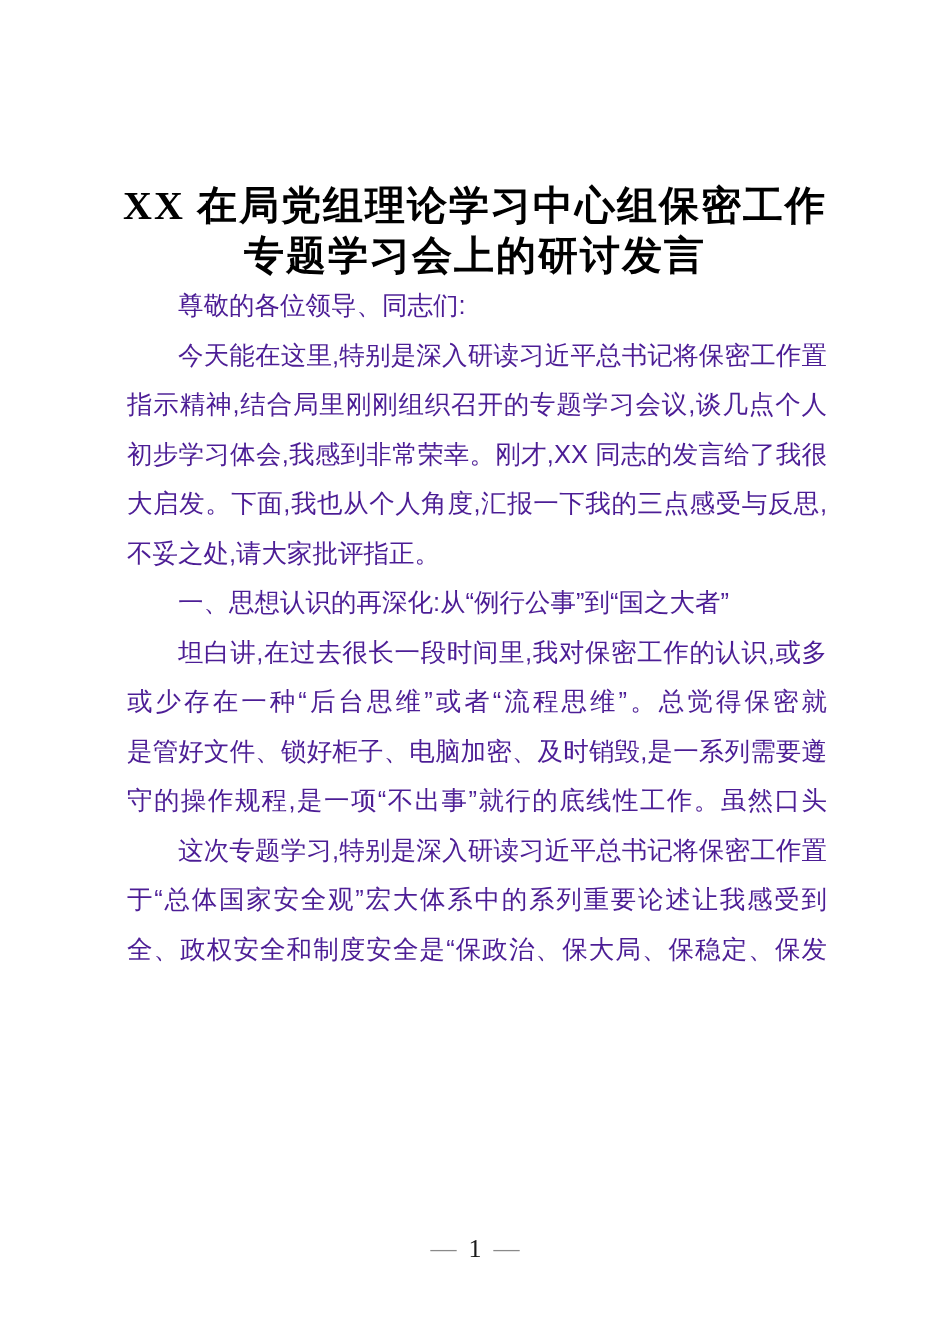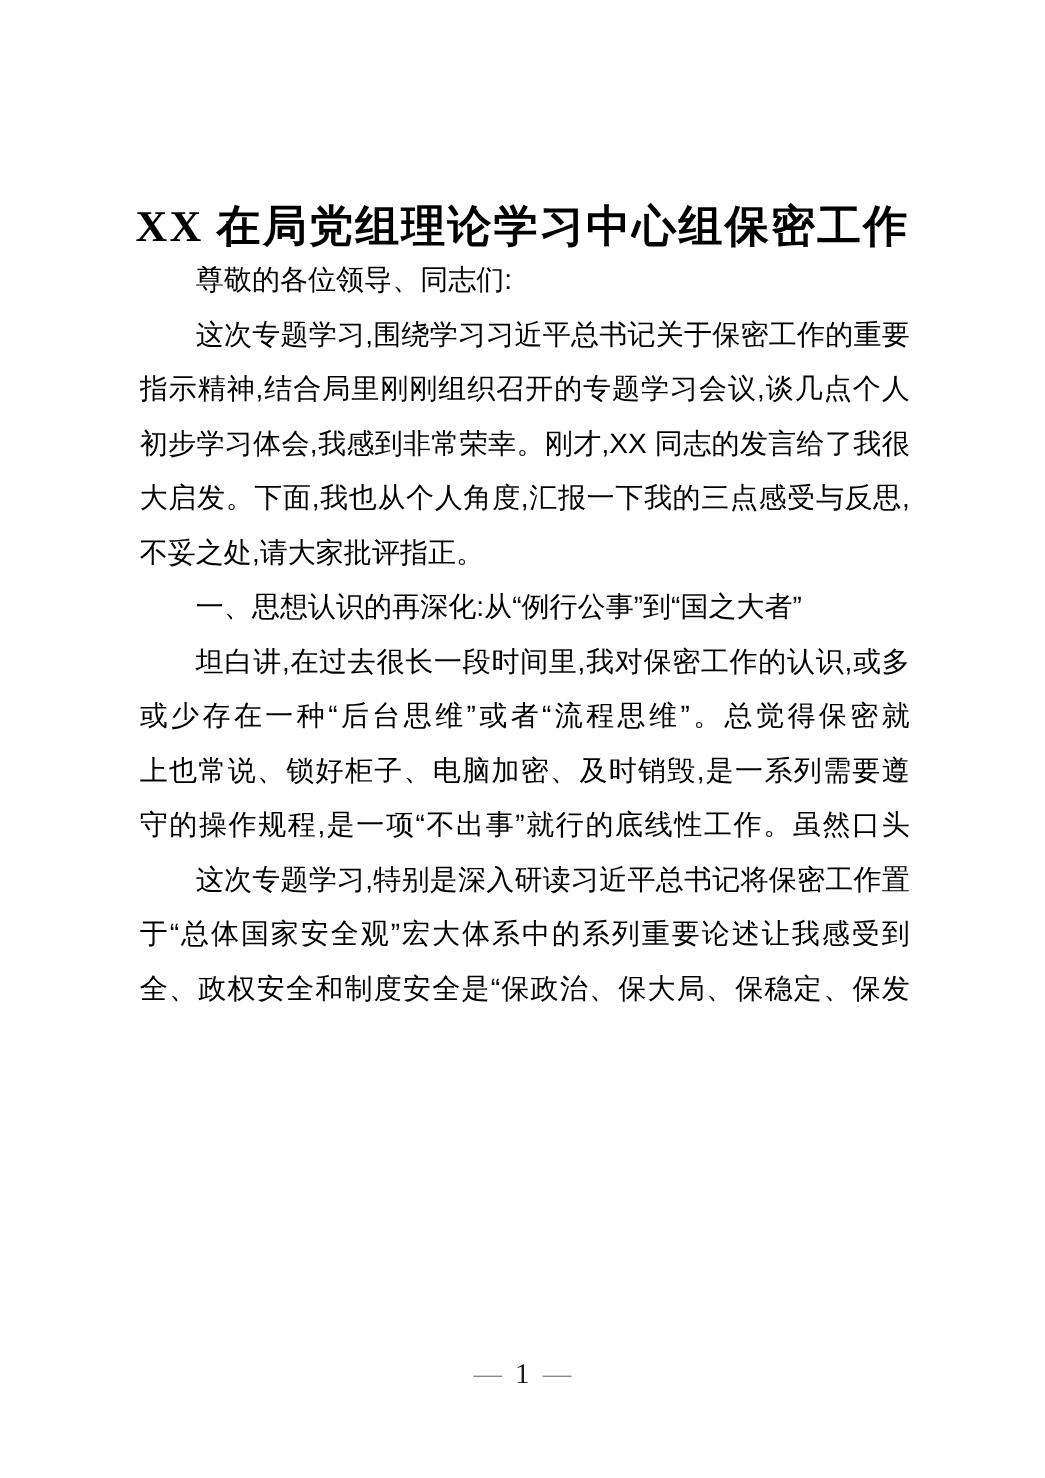--- a/index.html
+++ b/index.html
@@ -23,21 +23,21 @@
     font-size: 40px;
     line-height: 50px;
     letter-spacing: 2px;
   }
   .doc-body {
     width: 700px;
     margin-left: 127px;
     margin-top: 0;
     font-family: "Liberation Sans", "DejaVu Sans", sans-serif;
     font-size: 25.5px;
-    color: #000000;
+    color: #4c1d95;
   }
   .line {
     height: 49.5px;
     line-height: 49.5px;
     text-align: left;
     overflow: hidden;
     white-space: normal;
   }
   .line.indent {
     padding-left: 51px;
@@ -66,34 +66,35 @@
     color: #1a1a1a;
   }
 </style>
 </head>
 <body>
 
 <main class="page">
 
   <h1 class="doc-title" style="margin:0;">
     <div>XX 在局党组理论学习中心组保密工作</div>
+    <div>专题学习会上的研讨发言</div>
   </h1>
 
   <section class="doc-body">
 
   <div class="line indent">尊敬的各位领导、同志们:</div>
-      <div class="line indent justify">这次专题学习,围绕学习习近平总书记关于保密工作的重要</div>
+      <div class="line indent justify">今天能在这里,特别是深入研读习近平总书记将保密工作置</div>
       <div class="line justify">指示精神,结合局里刚刚组织召开的专题学习会议,谈几点个人的</div>
       <div class="line justify">初步学习体会,我感到非常荣幸。刚才,XX 同志的发言给了我很</div>
       <div class="line justify">大启发。下面,我也从个人角度,汇报一下我的三点感受与反思,</div>
       <div class="line">不妥之处,请大家批评指正。</div>
       <div class="line indent heading">一、思想认识的再深化:从“例行公事”到“国之大者”</div>
       <div class="line indent justify">坦白讲,在过去很长一段时间里,我对保密工作的认识,或多</div>
       <div class="line justify">或少存在一种“后台思维”或者“流程思维”。总觉得保密就</div>
-      <div class="line justify">上也常说、锁好柜子、电脑加密、及时销毁,是一系列需要遵</div>
+      <div class="line justify">是管好文件、锁好柜子、电脑加密、及时销毁,是一系列需要遵</div>
       <div class="line justify">守的操作规程,是一项“不出事”就行的底线性工作。虽然口头</div>
       <div class="line indent justify">这次专题学习,特别是深入研读习近平总书记将保密工作置</div>
       <div class="line justify">于“总体国家安全观”宏大体系中的系列重要论述让我感受到</div>
       <div class="line justify">全、政权安全和制度安全是“保政治、保大局、保稳定、保发</div>
     </section>
 
   <footer class="page-footer">
     <span class="footer-dash">—</span>
     <span class="footer-num">1</span>
     <span class="footer-dash">—</span>

